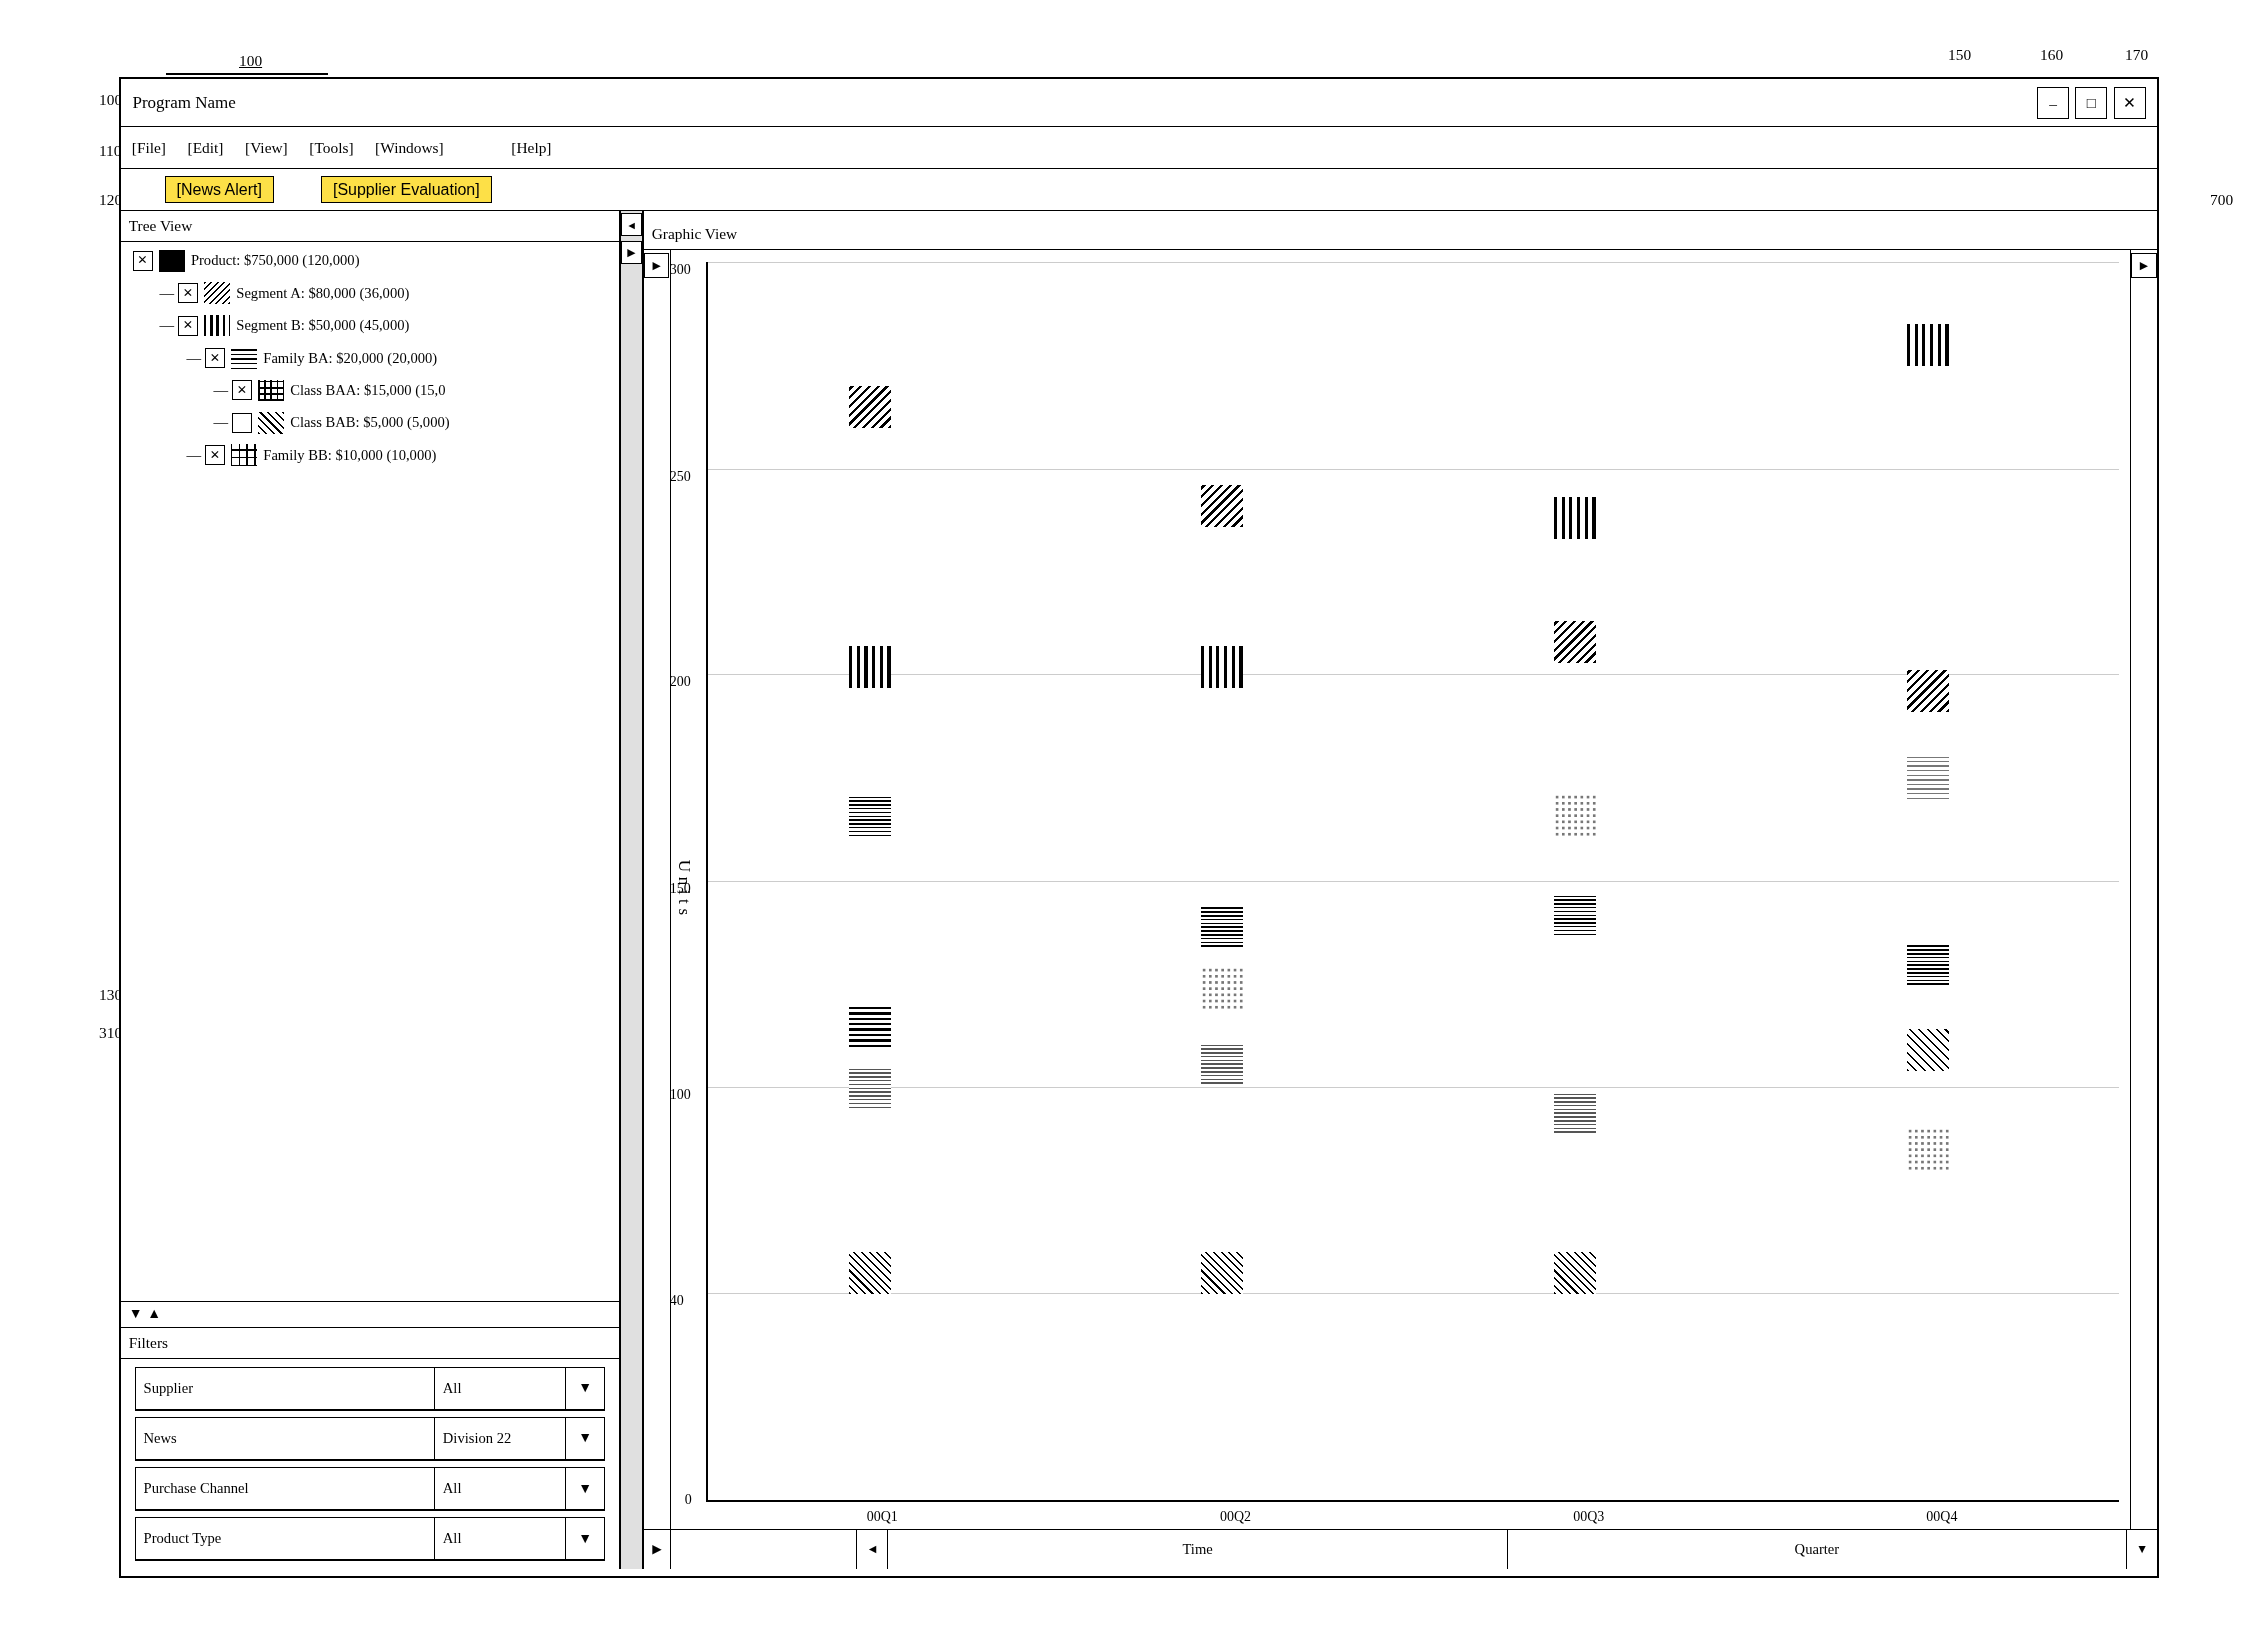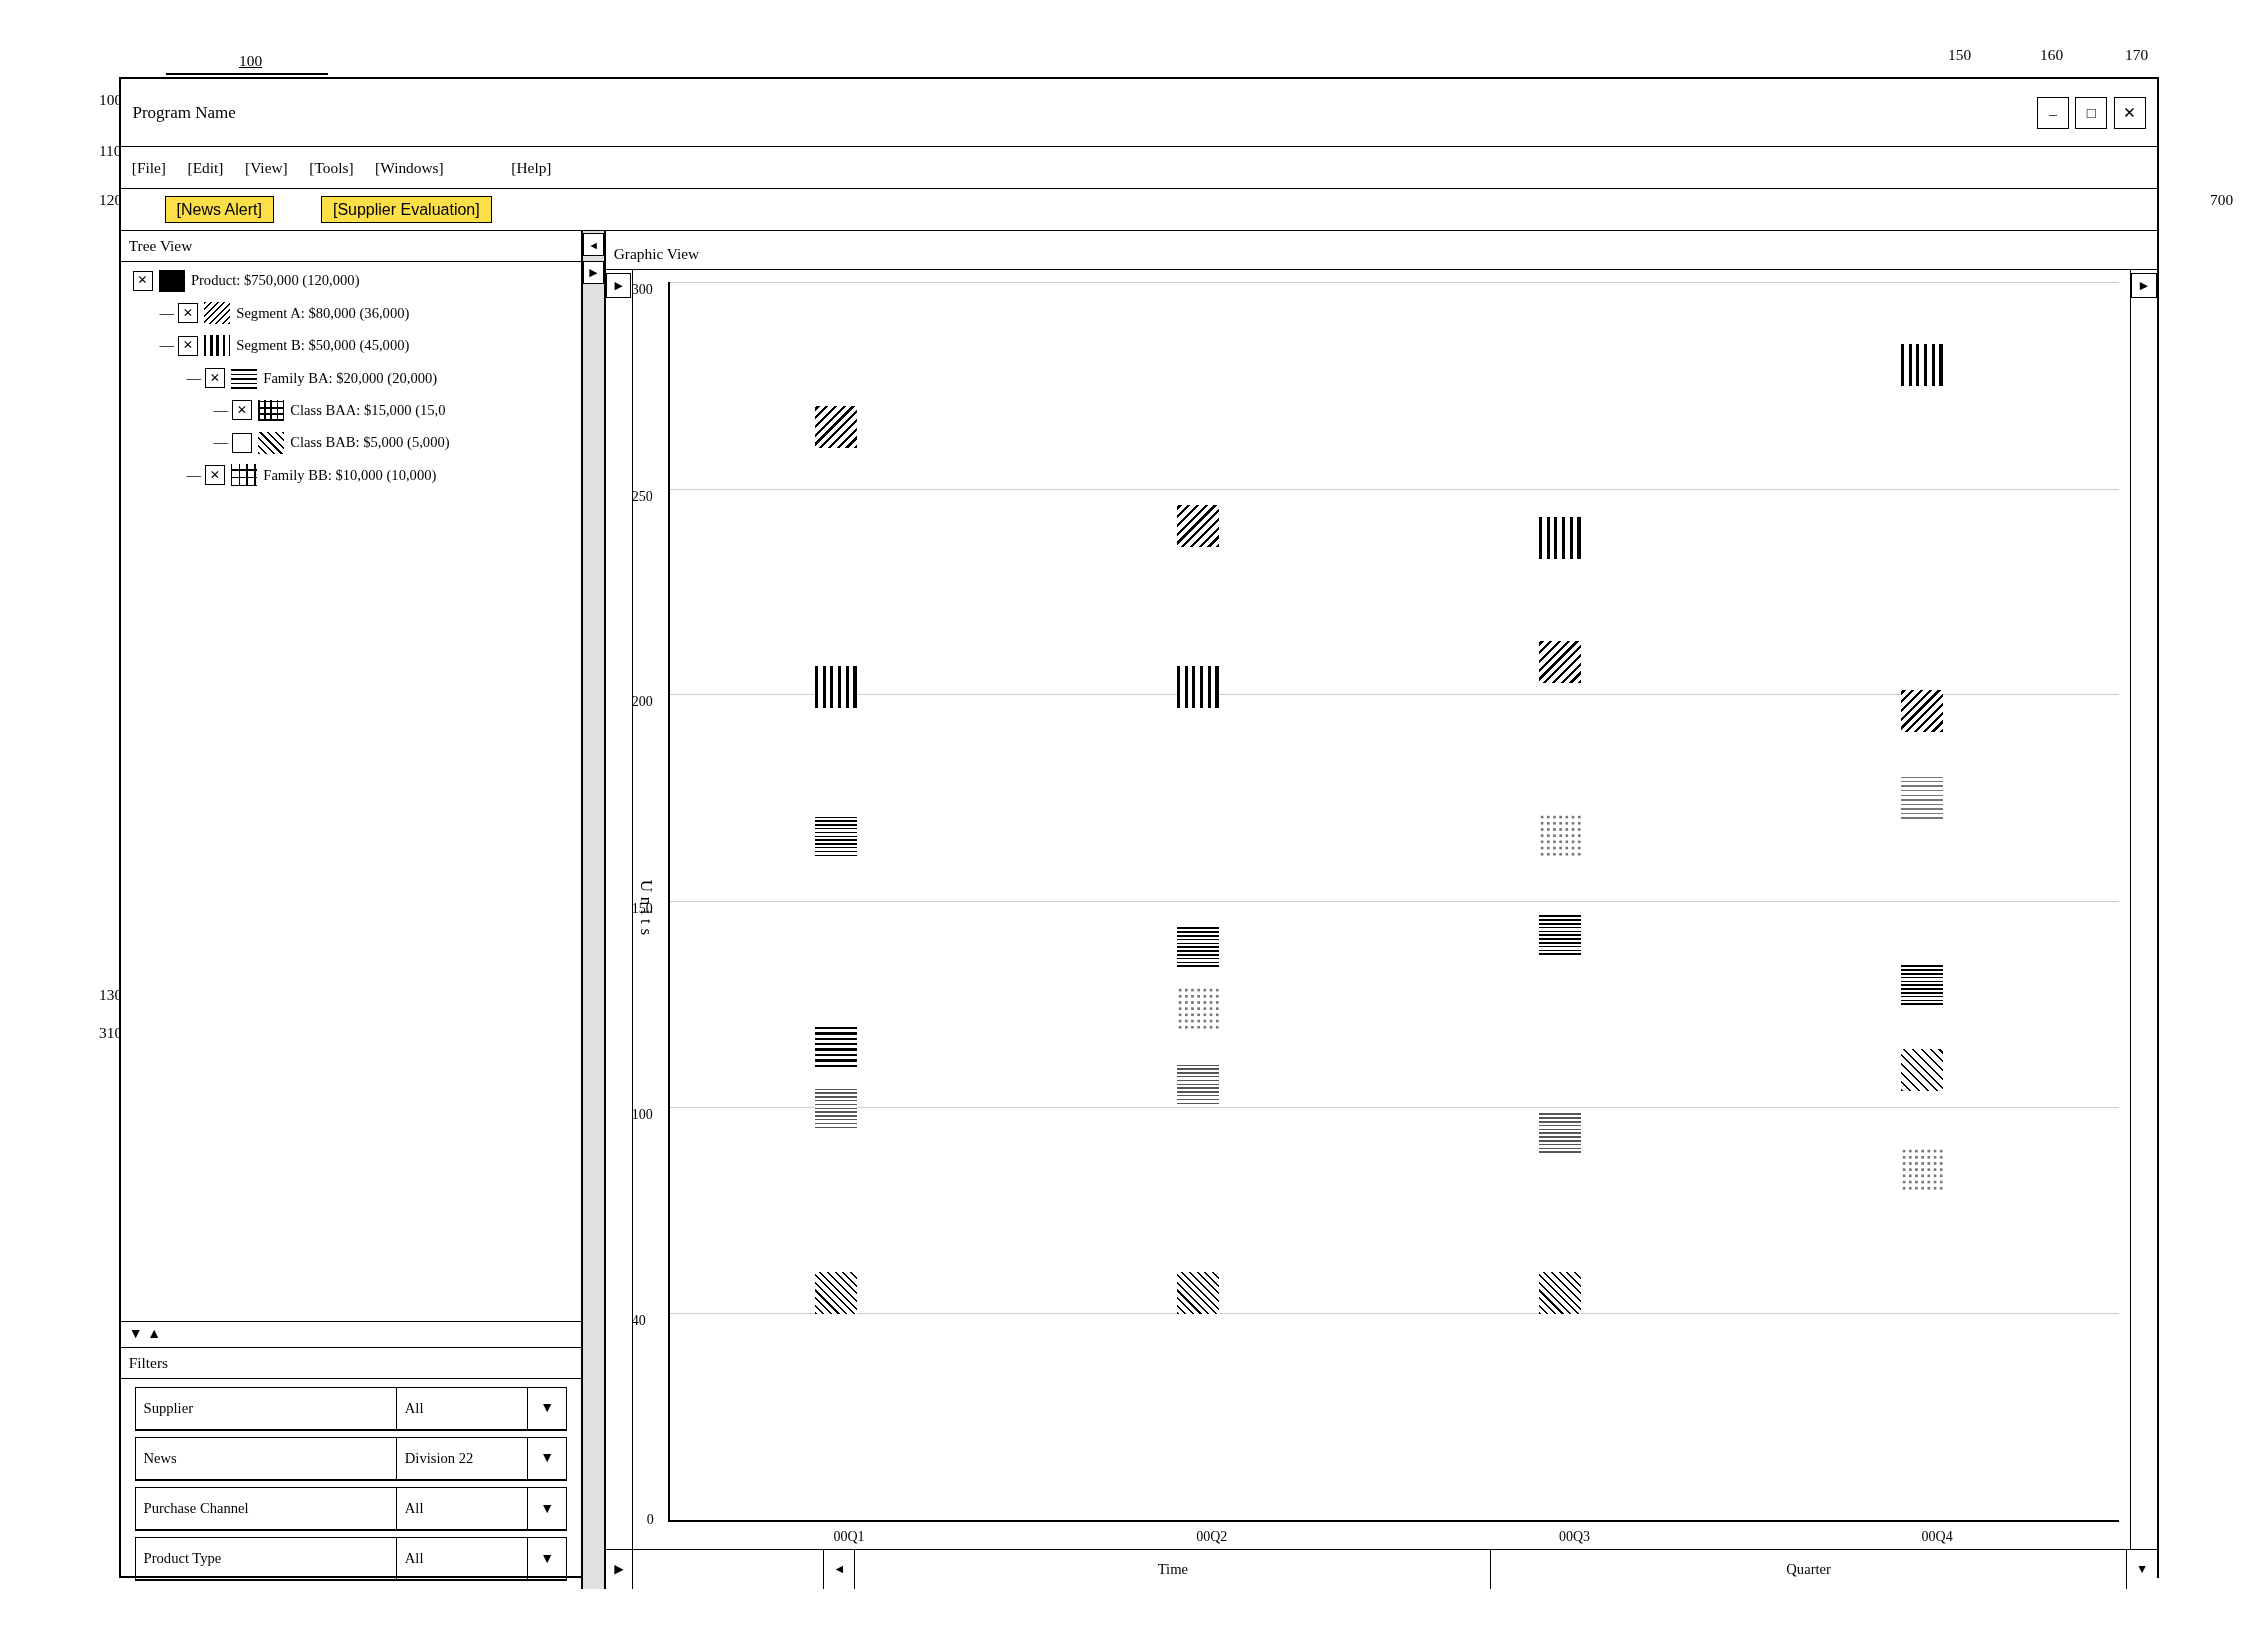--- a/index.html
+++ b/index.html
@@ -31,21 +31,21 @@
       height: 1501px;
       border: 2.3px solid #000;
       background: #fff;
     }
 
     
     .title-bar {
       display: flex;
       align-items: center;
       justify-content: space-between;
-      height: 68px;
+      height: 48px;
       border-bottom: 1.5px solid #000;
       padding: 0 11.5px;
       background: #fff;
     }
     .title-bar-title {
       font-size: 17px;
       font-weight: normal;
     }
     .title-bar-controls {
       display: flex;
@@ -100,21 +100,21 @@
     }
 
     
     .main-content {
       display: flex;
       height: calc(100% - 139px);
     }
 
     
     .left-panel {
-      width: 462px;
+      width: 500px;
       border-right: 2.3px solid #000;
       display: flex;
       flex-direction: column;
       flex-shrink: 0;
     }
 
     .panel-header {
       font-size: 15.4px;
       font-weight: normal;
       padding: 6.2px 7.7px;

